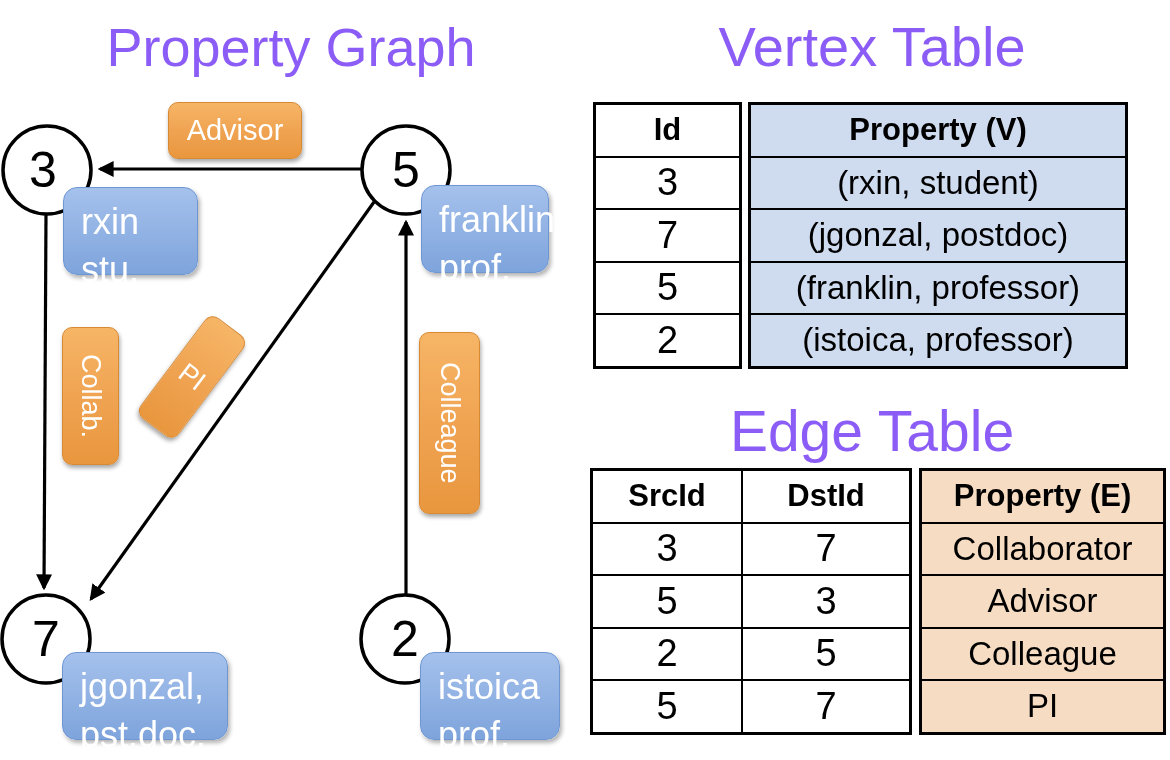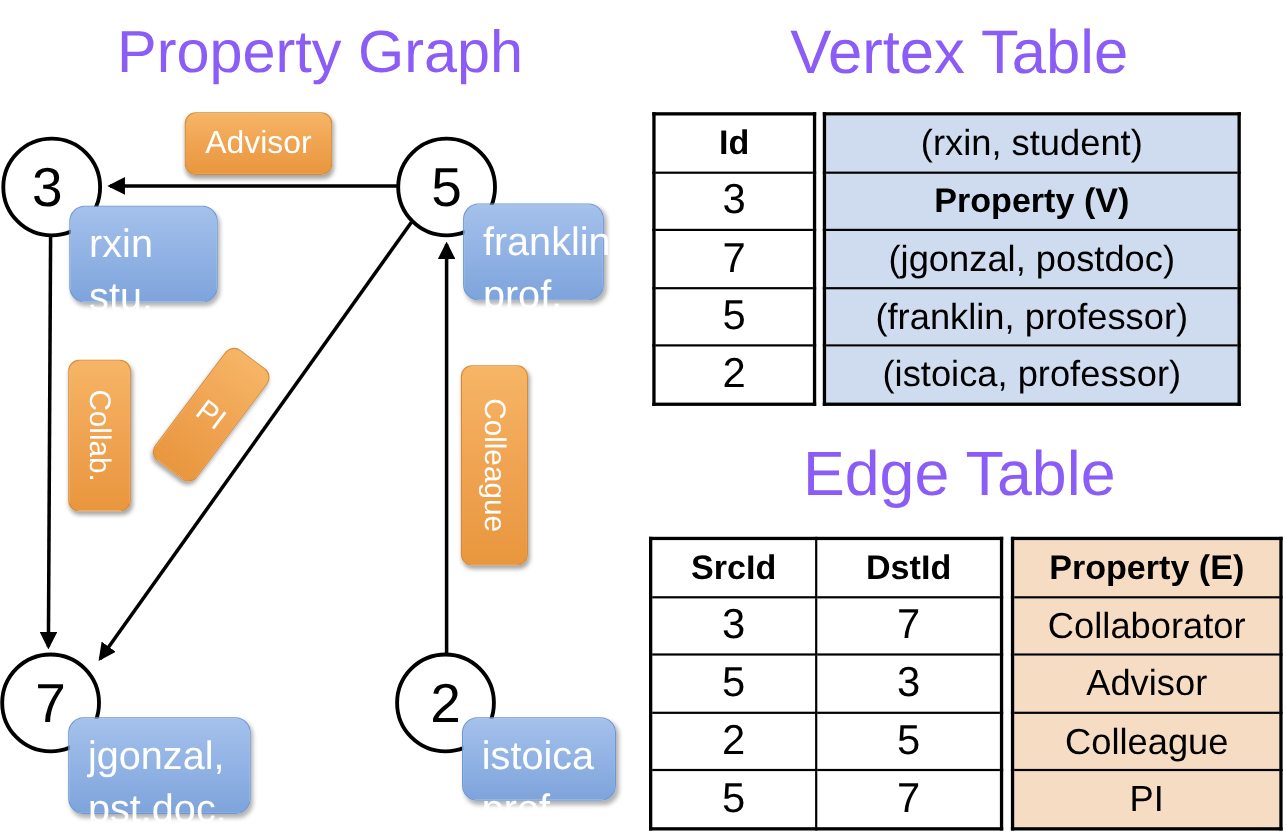--- a/index.html
+++ b/index.html
@@ -40,36 +40,36 @@
     position:absolute;color:#fff;
     background:linear-gradient(180deg,#a5c1ec 0%,#8cadе0 50%,#7ea4dc 100%);
     background:linear-gradient(180deg,#a5c1ec 0%,#7ea4dc 100%);
     border:1px solid #6e96d2;border-radius:14px;
     box-shadow:2px 3px 4px rgba(0,0,0,0.3);
     font-size:36px;line-height:1.33;padding:10px 0 0 17px;box-sizing:border-box;
   }
   #rxin-box{left:63px;top:187px;width:135px;height:88px;}
   #franklin-box{left:421px;top:185px;width:128px;height:88px;}
   #jgonzal-box{left:62px;top:652px;width:166px;height:88px;}
-  #istoica-box{left:420px;top:652px;width:140px;height:76px;}
+  #istoica-box{left:420px;top:652px;width:140px;height:88px;}
 
   
   .tblwrap{position:absolute;display:flex;}
   table{border-collapse:collapse;table-layout:fixed;}
   td{
     border:2px solid #000;text-align:center;vertical-align:middle;
     padding:0;color:#000;overflow:hidden;white-space:nowrap;
   }
   .outer{border:3px solid #000;}
   .hdr{font-weight:700;font-size:31px;}
   .num{font-size:38px;}
   .prop{font-size:33px;}
   #vertex-wrap{left:593px;top:102px;gap:6px;}
   #vertex-wrap td{height:50.5px;}
-  #edge-wrap{left:590px;top:488px;gap:7px;}
+  #edge-wrap{left:590px;top:468px;gap:7px;}
   #edge-wrap td{height:50.5px;}
   .bluefill td{background:#cfdbef;}
   .peachfill td{background:#f6dcc2;}
 </style>
 </head>
 <body>
 
 <div class="title" id="graph-title">Property Graph</div>
 <div class="title" id="vertex-title">Vertex Table</div>
 <div class="title" id="edge-title">Edge Table</div>
@@ -134,24 +134,24 @@
       <td class="num">5</td>
         </tr>
     <tr>
       <td class="num">2</td>
         </tr>
   </tbody>
     </table>
   <table class="outer bluefill" style="width:380px;">
     <tbody>
         <tr>
+      <td class="hdr">Property (V)</td>
+        </tr>
+    <tr>
       <td class="prop">(rxin, student)</td>
-        </tr>
-    <tr>
-      <td class="hdr">Property (V)</td>
         </tr>
     <tr>
       <td class="prop">(jgonzal, postdoc)</td>
         </tr>
     <tr>
       <td class="prop">(franklin, professor)</td>
         </tr>
     <tr>
       <td class="prop">(istoica, professor)</td>
         </tr>

